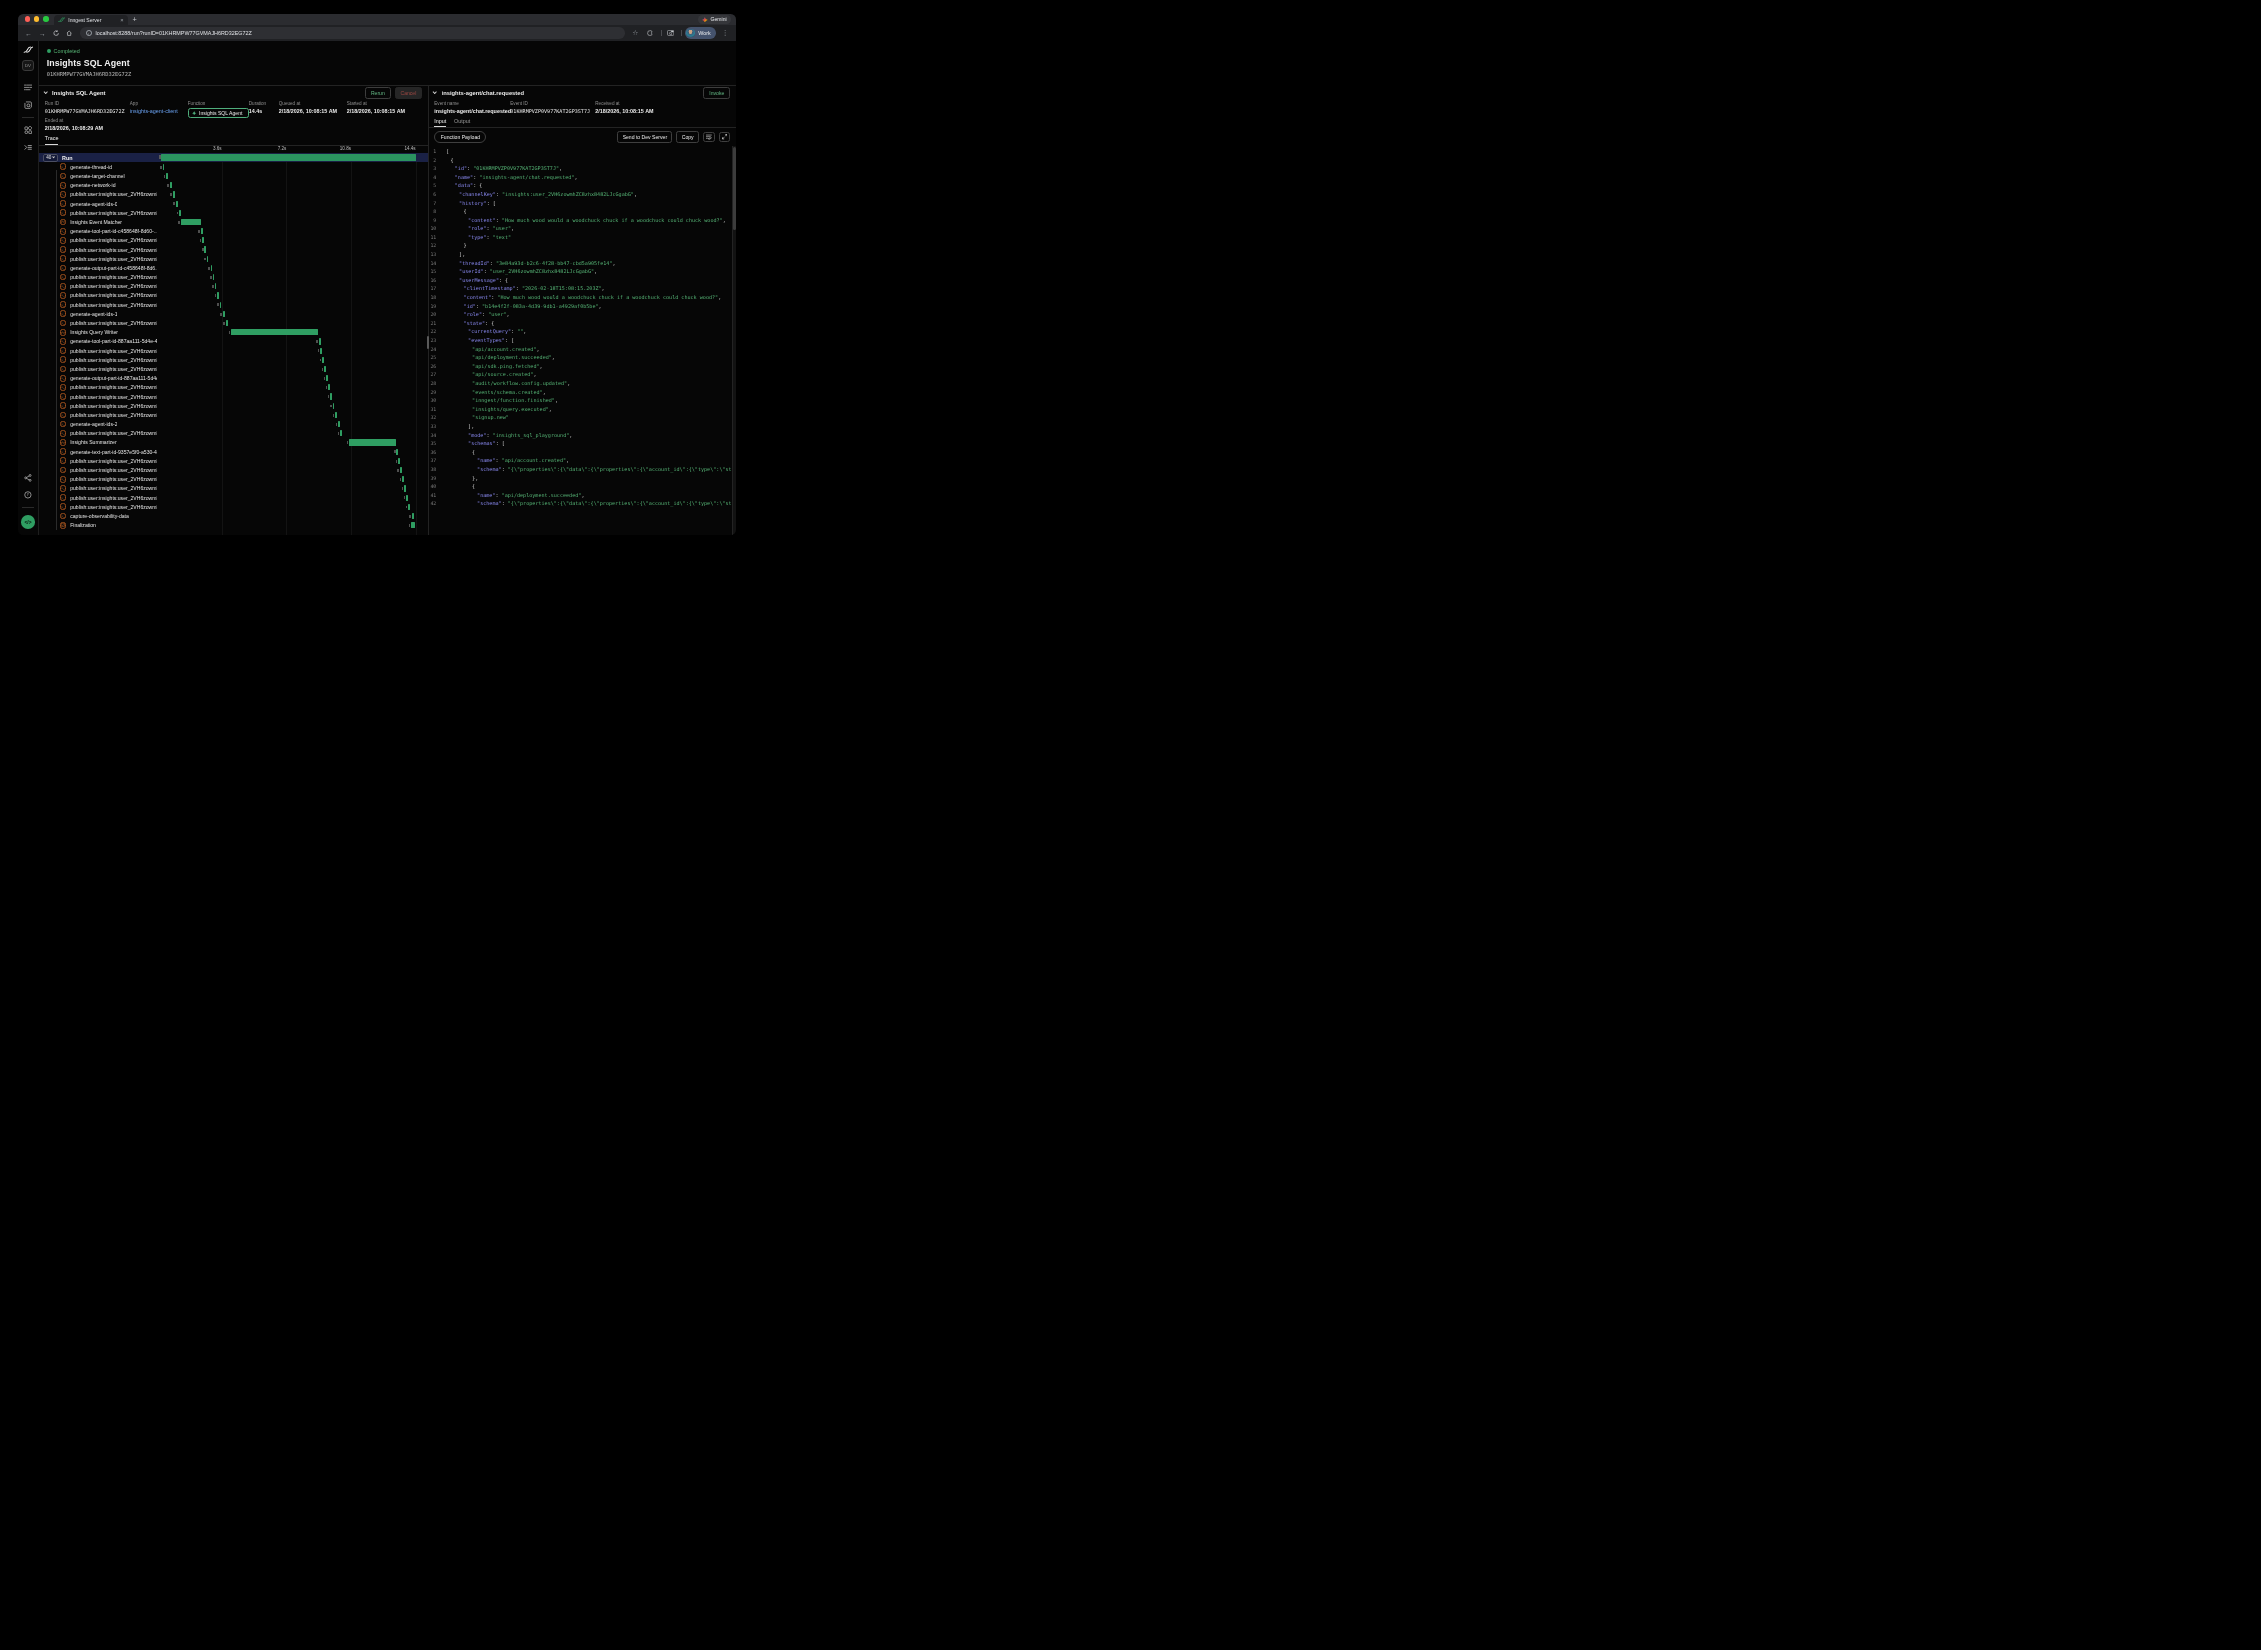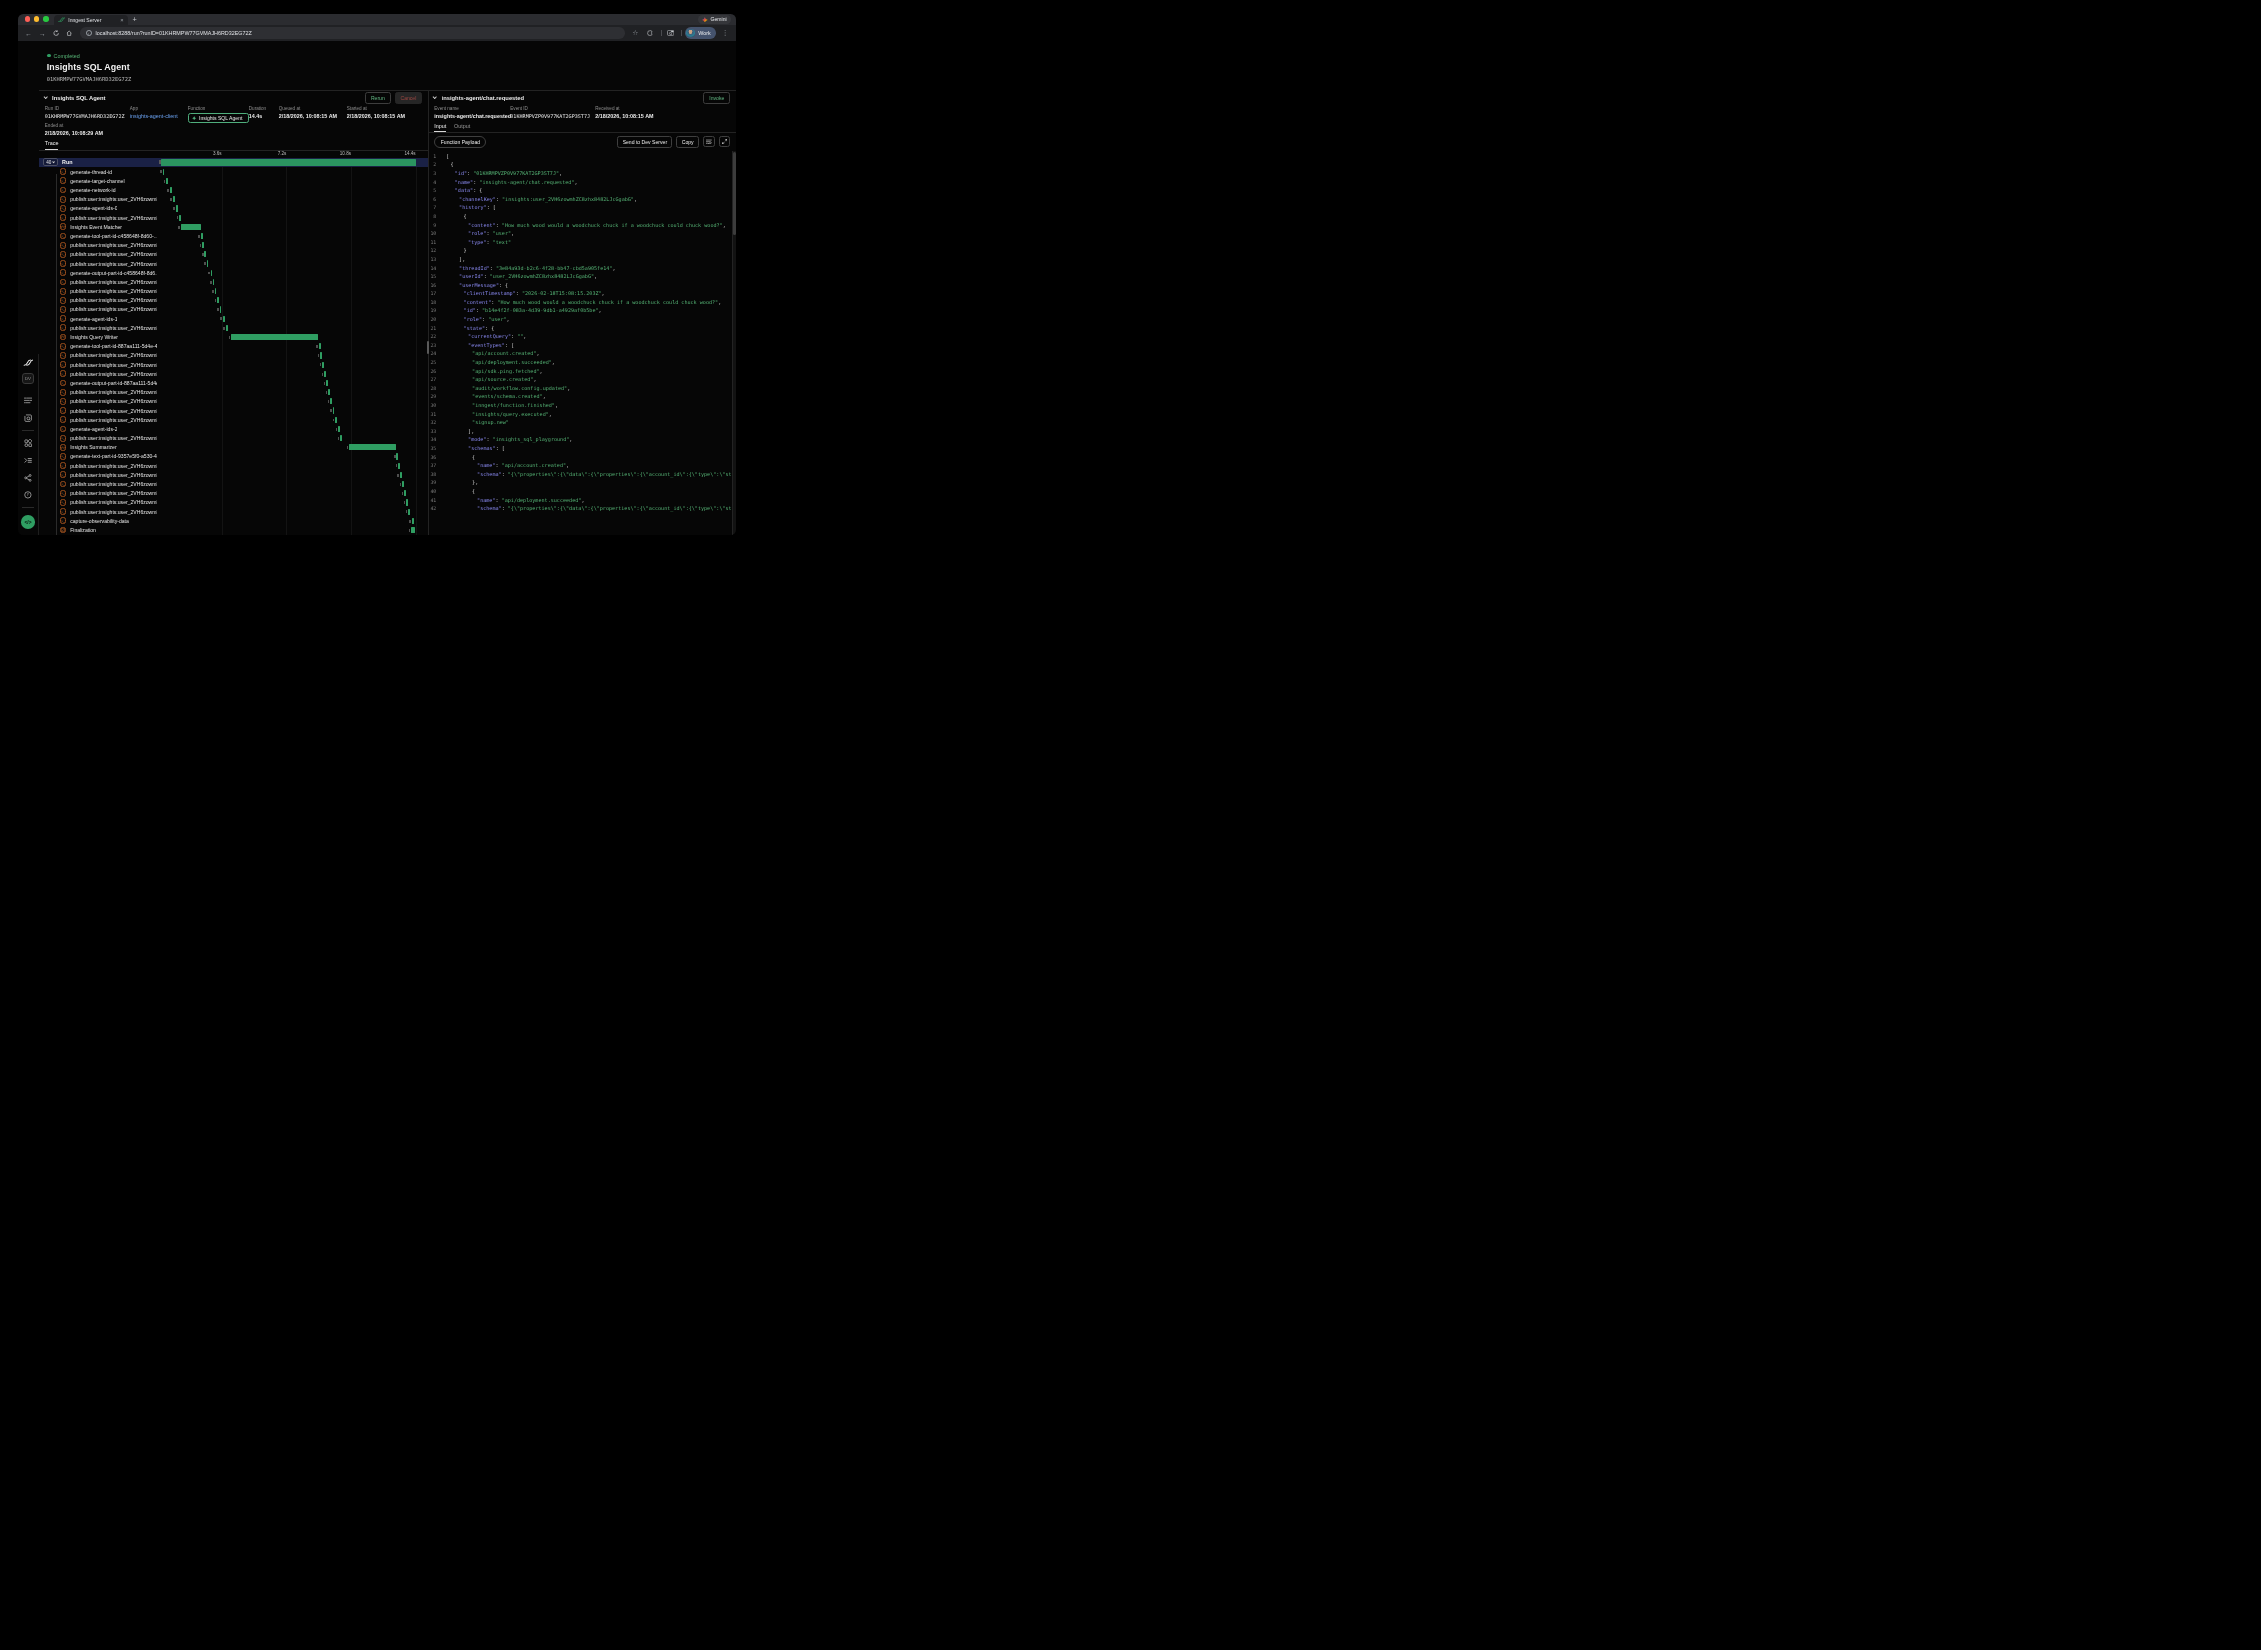--- a/index.html
+++ b/index.html
@@ -30,21 +30,21 @@
   .infoc { width:5.8px; height:5.8px; border:0.5px solid #9aa0a6; border-radius:50%; color:#9aa0a6;
     font-size:3.9px; display:flex; align-items:center; justify-content:center; font-style:italic; flex:0 0 auto; }
   .tbright { display:flex; align-items:center; gap:3.9px; }
   .vdiv { width:0.5px; height:6.8px; background:#4a4b4f; }
   .profile { height:11.7px; background:#45536d; border-radius:5.8px; display:flex; align-items:center;
     gap:2.9px; padding:0 4.9px 0 1.5px; color:#e8eaed; font-size:5.4px; }
   .avatar { width:8.8px; height:8.8px; border-radius:50%;
     background:radial-gradient(circle at 50% 35%, #c9a183 28%, #3e5d78 30%, #2a7f96 65%, #16303f 100%); }
 
   
-  .app { flex:1; display:flex; background:#060606; min-height:0;align-items:flex-end; }
+  .app { flex:1; display:flex; background:#060606; min-height:0; }
   .sidebar { width:21px; border-right:0.5px solid #1e1e1e; display:flex; flex-direction:column;
     align-items:center; padding:4.9px 0 5.8px; gap:0; flex:0 0 auto; }
   .sb-logo { margin-bottom:4.9px; }
   .dv { width:11.7px; height:10.7px; border:0.5px solid #3a3a3a; border-radius:2.9px; background:#161616;
     color:#9a9a9a; font-size:4.4px; display:flex; align-items:center; justify-content:center; margin-bottom:7.8px; }
   .sbic { width:12.7px; height:12.7px; display:flex; align-items:center; justify-content:center; margin:2.4px 0; color:#c7c7c7; }
   .sb-div { width:12.7px; height:0.5px; background:#2a2a2a; margin:3.4px 0; }
   .sb-space { flex:1; }
   .codebtn { width:13.6px; height:13.6px; border-radius:50%; background:#2f9e62; color:#04130a;
     display:flex; align-items:center; justify-content:center; font-size:4.9px; font-weight:bold; margin-top:3.9px; }

